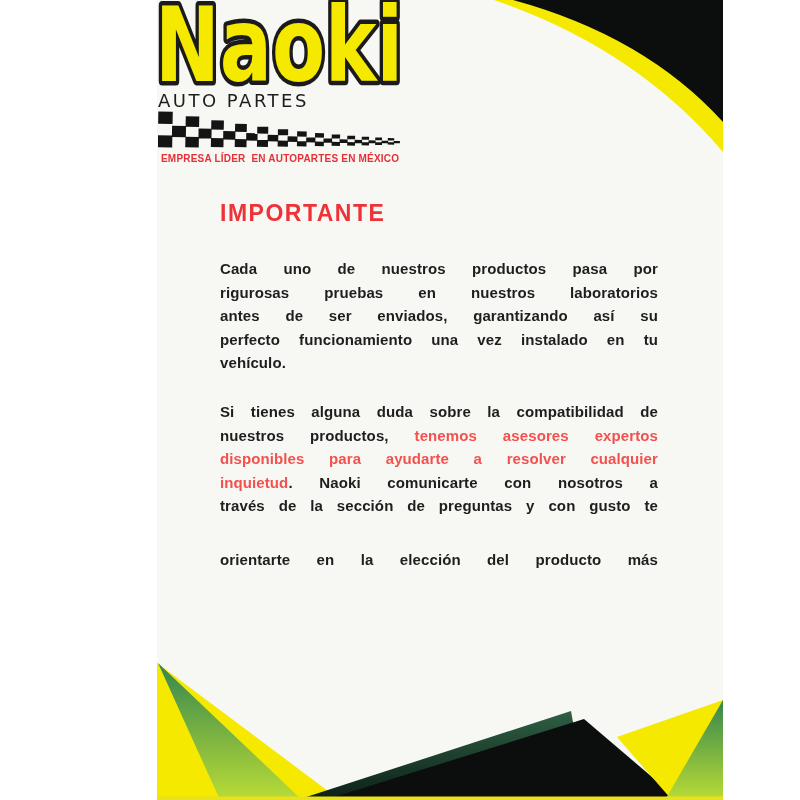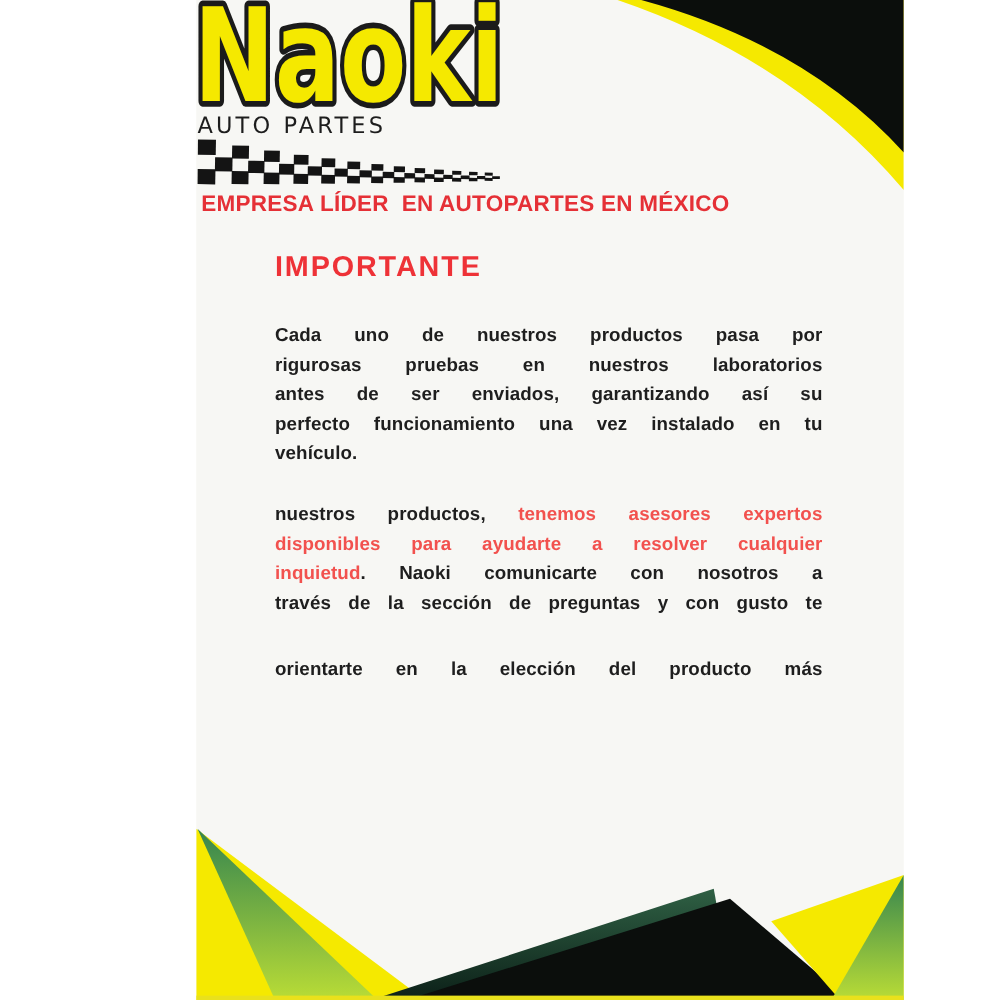--- a/index.html
+++ b/index.html
@@ -18,21 +18,21 @@
     stroke-width:9px;paint-order:stroke;stroke-linejoin:round;
   }
   .subtext{
     position:absolute;left:1px;top:90px;
     font-family:"DejaVu Sans",sans-serif;font-size:18px;font-weight:normal;
     letter-spacing:2.5px;color:var(--subtext_dark,#1d1d1d);white-space:pre;text-align:right;
   }
   .flag-svg{position:absolute;left:1px;top:111px;}
   .tagline{
     position:absolute;left:4px;top:153px;
-    font-size:18px;font-weight:bold;letter-spacing:0.2px;
+    font-size:10px;font-weight:bold;letter-spacing:0.2px;
     color:var(--tagline_red,#e53036);white-space:pre;
   }
   .content{position:absolute;left:63px;top:0;width:438px;}
   .heading{
     margin:197px 0 28px 0;
     font-size:23px;line-height:32px;font-weight:bold;letter-spacing:1.5px;
     color:var(--heading_red,#ee3237);
   }
   .para{margin:0 0 25px 0;color:var(--body_text,#1e1e1e);
     font-size:15px;font-weight:bold;line-height:23.6px;letter-spacing:0.1px;}
@@ -133,20 +133,21 @@
     <h1 class="heading">IMPORTANTE</h1>
     <div id="paragraphs">
         <div class="para p1">
           <div class="pline"><span>Cada uno de nuestros productos pasa por</span></div>
           <div class="pline"><span>rigurosas pruebas en nuestros laboratorios</span></div>
           <div class="pline"><span>antes de ser enviados, garantizando así su</span></div>
           <div class="pline"><span>perfecto funcionamiento una vez instalado en tu</span></div>
           <div class="pline last"><span>vehículo.</span></div>
         </div>
         <div class="para p2">
+          <div class="pline"><span>Si tienes alguna duda sobre la compatibilidad de</span></div>
           <div class="pline"><span>nuestros productos, </span><span class="red">tenemos asesores expertos</span></div>
           <div class="pline"><span class="red">disponibles para ayudarte a resolver cualquier</span></div>
           <div class="pline"><span class="red">inquietud</span><span>. Naoki comunicarte con nosotros a</span></div>
           <div class="pline"><span>través de la sección de preguntas y con gusto te</span></div>
         </div>
         <div class="para p3">
           <div class="pline"><span>orientarte en la elección del producto más</span></div>
         </div>
       </div>
   </div>

